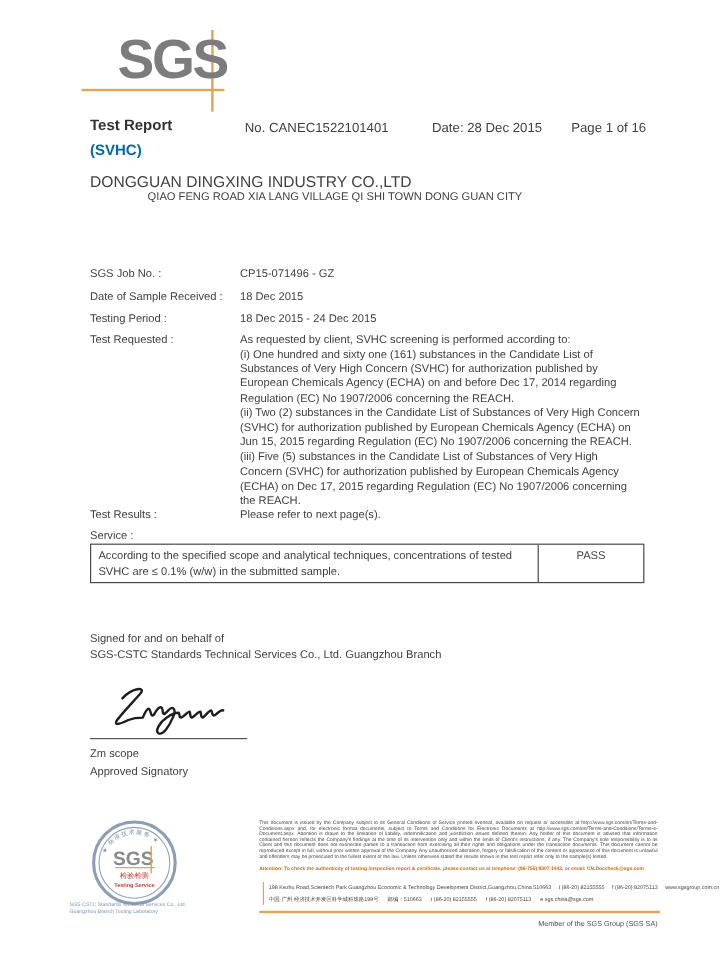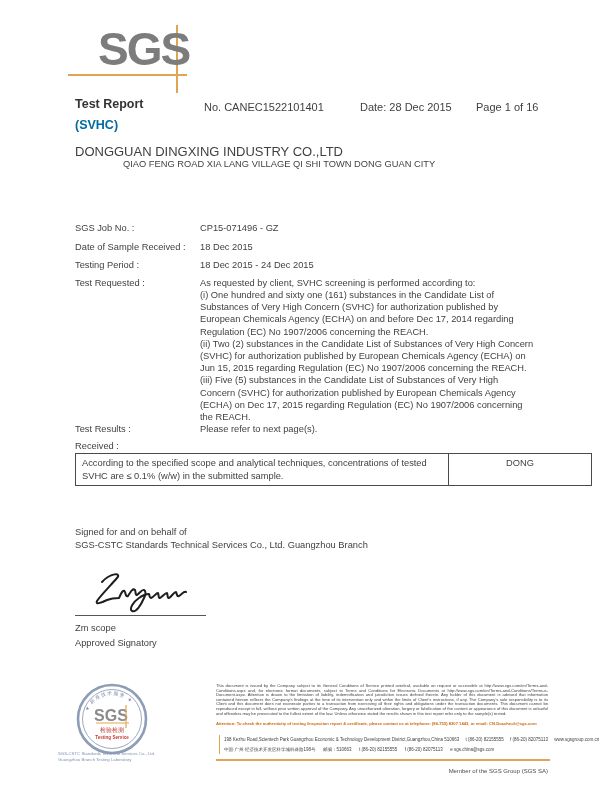--- a/index.html
+++ b/index.html
@@ -24,21 +24,21 @@
   .client-name{position:absolute;left:75px;top:144px;font-size:13px;}
   .client-addr{position:absolute;left:75px;top:159px;font-size:9.3px;margin-left:48px;}
   
   .body-text{font-size:9.3px;line-height:12.2px;}
   .intro{position:absolute;left:75px;top:203px;white-space:pre;}
   .f-label{position:absolute;left:75px;white-space:pre;}
   .f-value{position:absolute;left:200px;white-space:pre;}
   .requested-body{position:absolute;left:200px;top:289px;white-space:pre;}
   
   .summary-label{position:absolute;left:75px;top:441px;font-size:9.3px;}
-  .summary-table{position:absolute;left:75px;top:453px;width:517px;height:33px;
+  .summary-table{position:absolute;left:75px;top:453px;width:462px;height:33px;
     border:1.4px solid #4a4a4a;display:flex;box-sizing:border-box;}
   .summary-cell{flex:0 0 372px;padding:3px 6px;font-size:9.3px;line-height:13px;
     white-space:pre-line;box-sizing:border-box;}
   .verdict-cell{flex:1;border-left:1.4px solid #4a4a4a;display:flex;
     justify-content:center;padding-top:4px;font-size:9.3px;box-sizing:border-box;}
   
   .signed-block{position:absolute;left:75px;top:526px;font-size:9.3px;line-height:13px;white-space:pre-line;}
   .signature-svg{position:absolute;left:80px;top:570px;}
   .sig-rule{position:absolute;left:75px;top:615px;width:131px;height:0;border-top:1.6px solid #555;}
   .sig-name{position:absolute;left:75px;top:623px;font-size:9.3px;}
@@ -96,25 +96,25 @@
 (SVHC) for authorization published by European Chemicals Agency (ECHA) on
 Jun 15, 2015 regarding Regulation (EC) No 1907/2006 concerning the REACH.
 (iii) Five (5) substances in the Candidate List of Substances of Very High
 Concern (SVHC) for authorization published by European Chemicals Agency
 (ECHA) on Dec 17, 2015 regarding Regulation (EC) No 1907/2006 concerning
 the REACH.</div>
 
   <div class="body-text f-label" style="top:423px">Test Results :</div>
   <div class="body-text f-value" style="top:423px">Please refer to next page(s).</div>
 
-  <div class="summary-label">Received :</div>
+  <div class="summary-label">Service :</div>
   <div class="summary-table">
     <div class="summary-cell">According to the specified scope and analytical techniques, concentrations of tested
 SVHC are ≤ 0.1% (w/w) in the submitted sample.</div>
-    <div class="verdict-cell">DONG</div>
+    <div class="verdict-cell">PASS</div>
   </div>
 
   <div class="signed-block">Signed for and on behalf of
 SGS-CSTC Standards Technical Services Co., Ltd. Guangzhou Branch</div>
 
   <svg class="signature-svg" width="130" height="48" viewBox="0 0 130 48">
     <path d="M22,12 C30,3 42,2 37,8 C31,15 20,26 17,31 C15,35 21,33 27,30 C32,28 36,28 39,28
              M39,28 C42,21 44,19 45,22 C46,25 46,27 48,26 C51,21 53,18 55,20 C56,22 55,25 57,25
              C60,23 62,19 64,20 C66,21 66,24 64,28 C61,35 56,43 52,41 C49,39 53,32 59,28
              C63,25 66,24 69,24 C70,26 69,28 71,28 C74,27 76,23 78,23 C79,25 78,28 80,28

